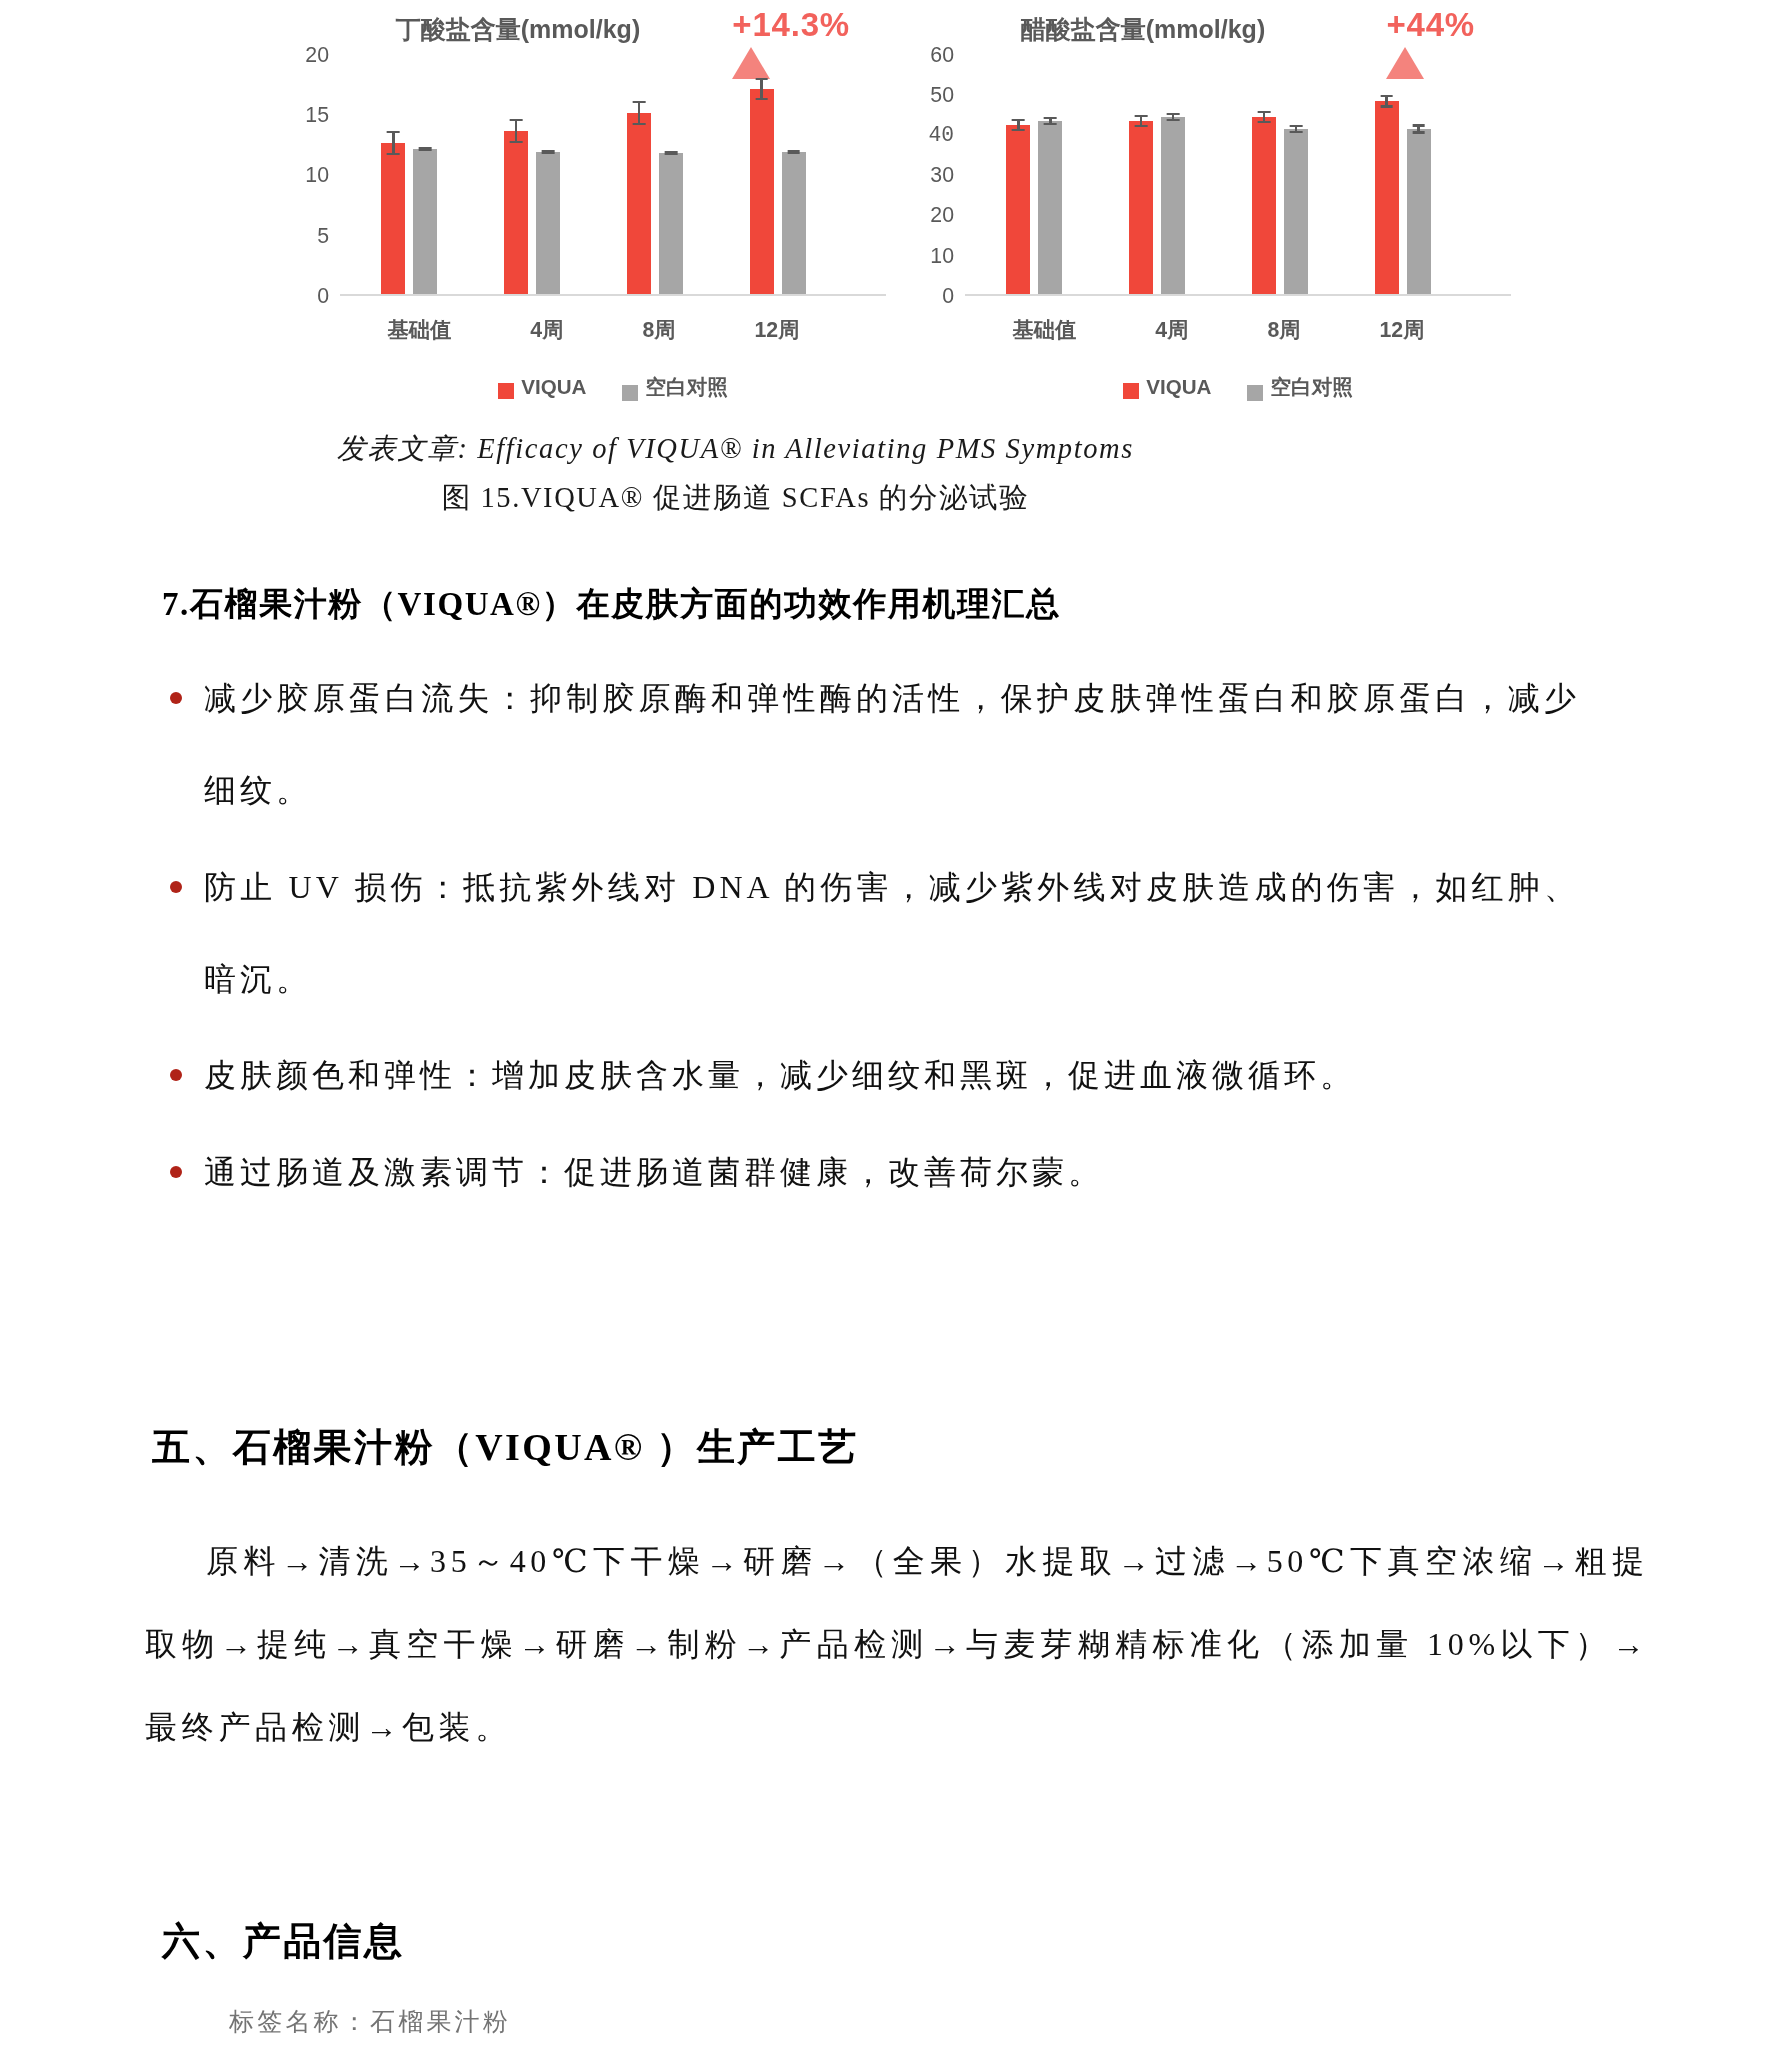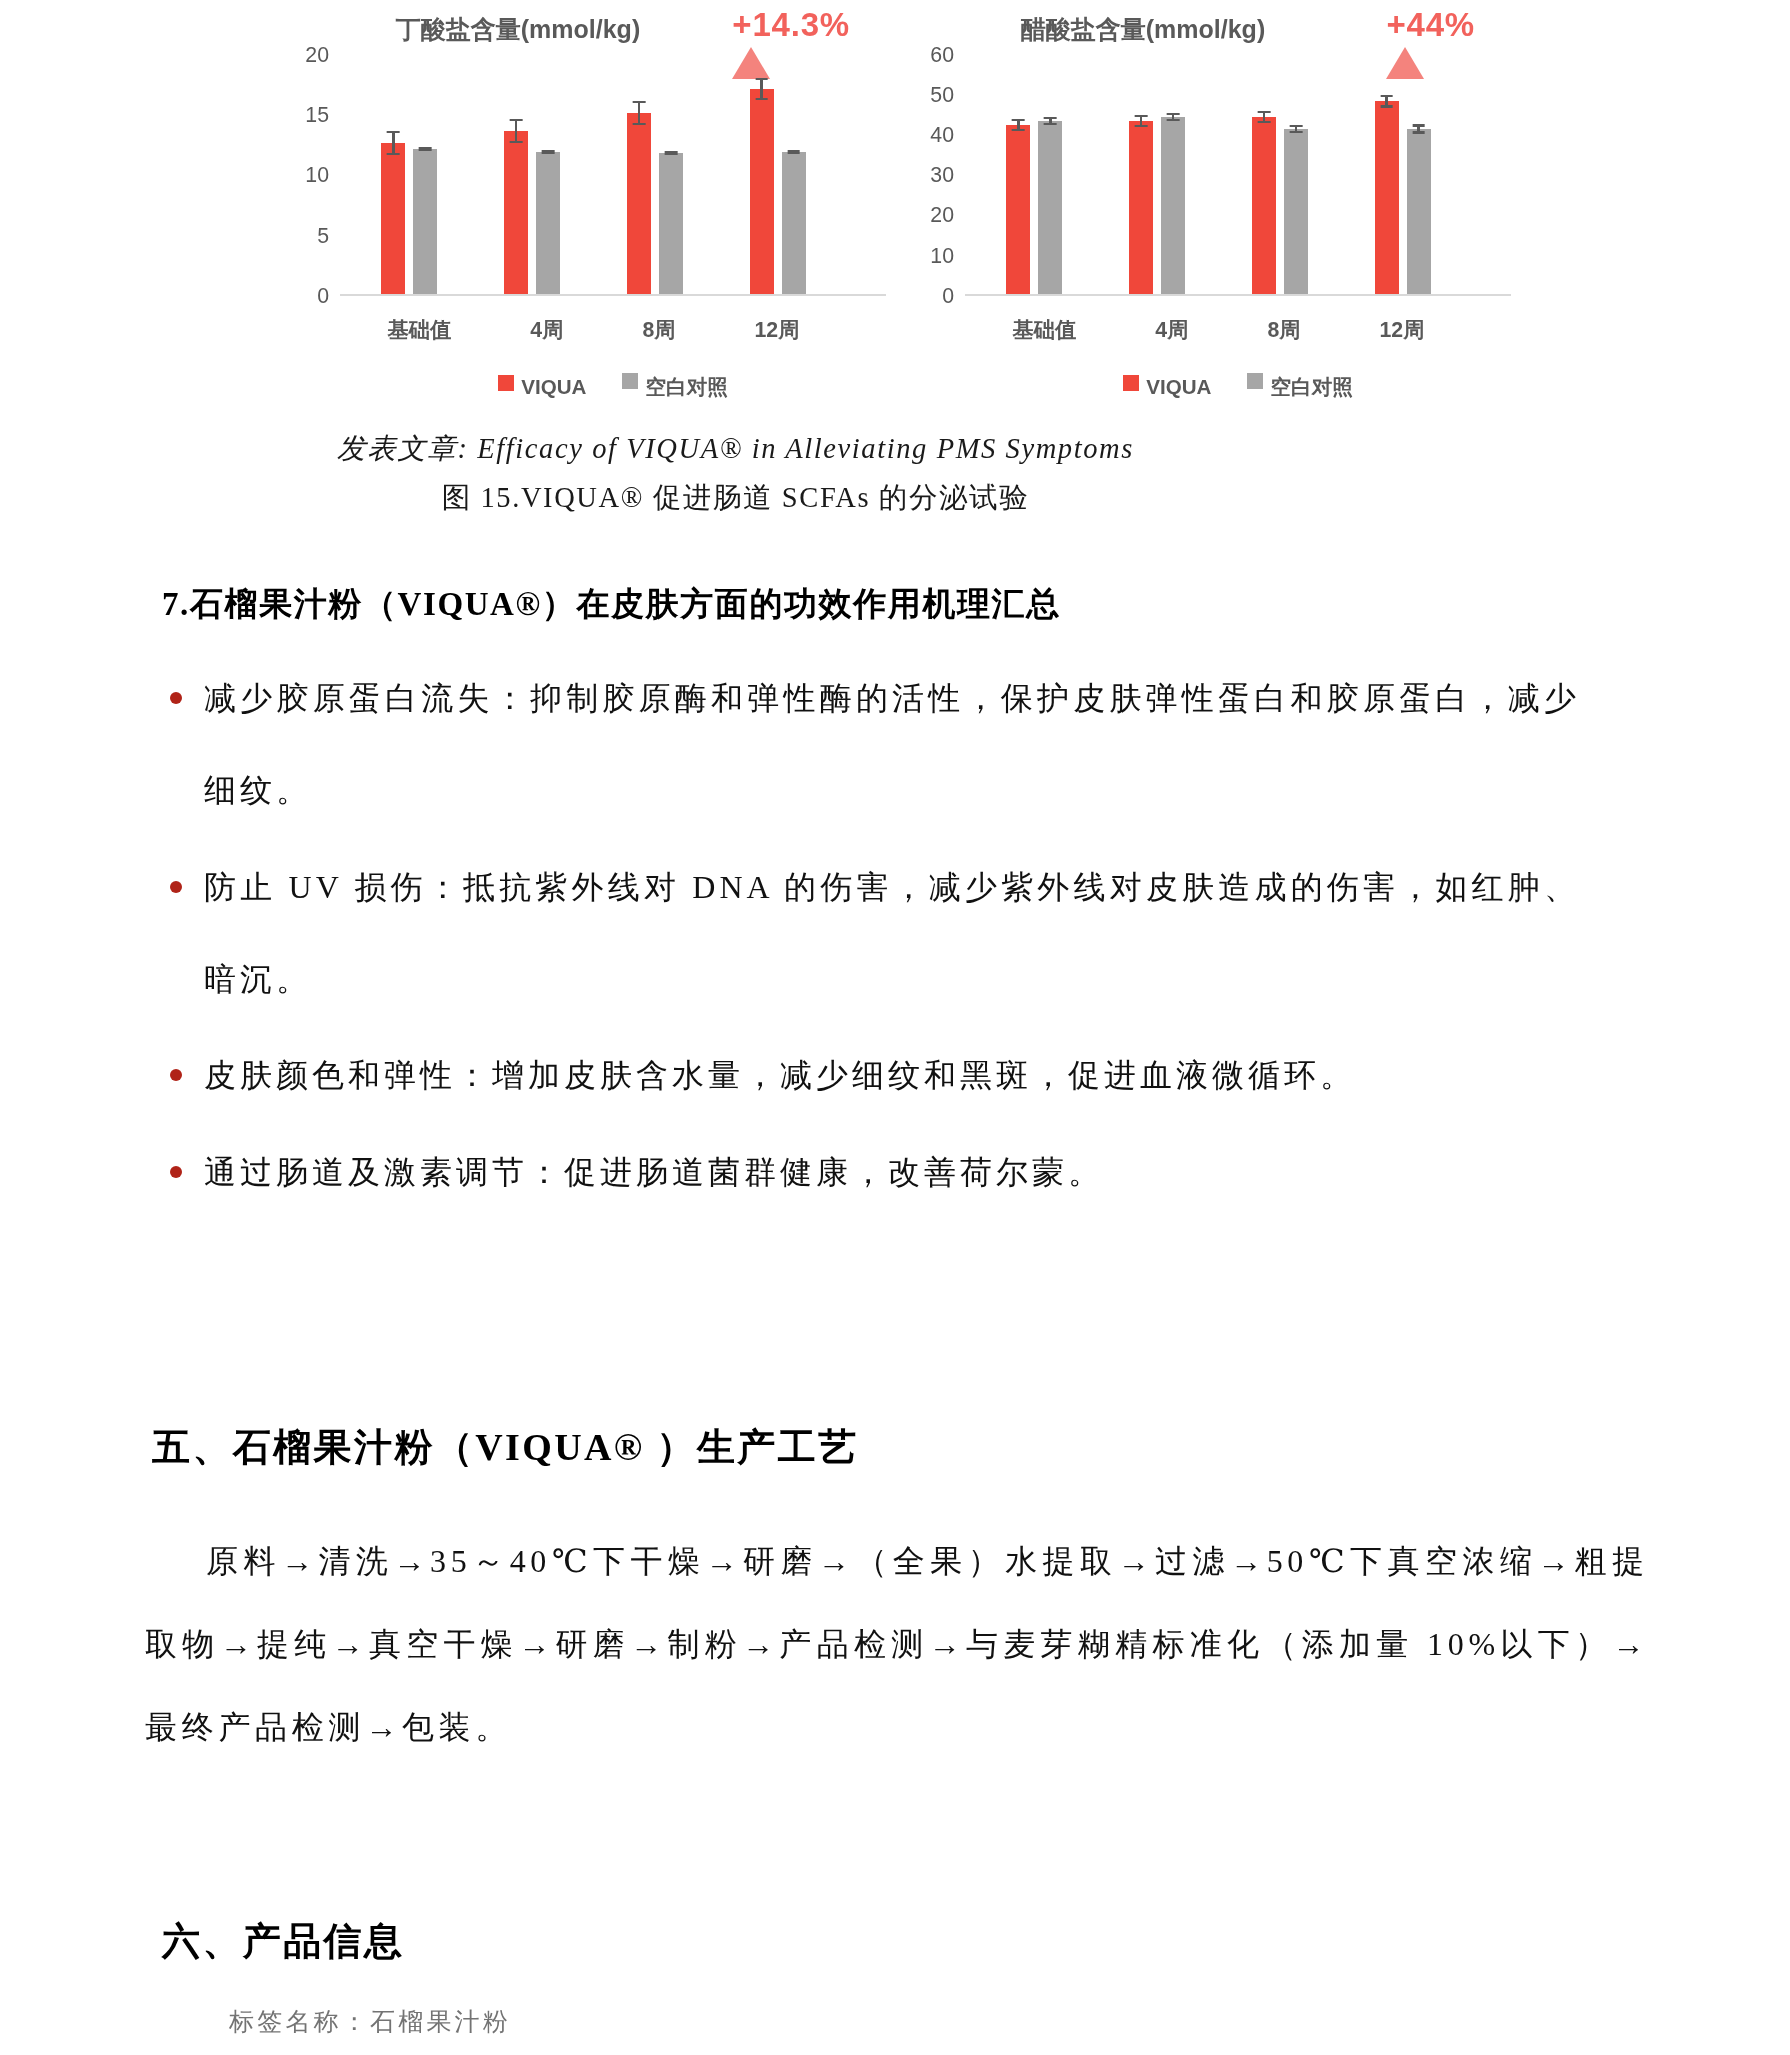--- a/index.html
+++ b/index.html
@@ -43,21 +43,21 @@
   .xlabels {
     display:flex; justify-content:space-around; box-sizing:border-box;
     padding:0 47px 0 8px; margin-left:63px; width:546px; margin-top:19px;
     font-size:21.3px; color:#595959; font-weight:600;
   }
   .legend {
     display:flex; justify-content:center; align-items:center; gap:36px;
     margin-left:63px; width:546px; margin-top:28.5px;
     font-size:20.6px; color:#595959; font-weight:600;
   }
-  .legend-item { display:flex; align-items:flex-start; gap:7.1px; }
+  .legend-item { display:flex; align-items:flex-end; gap:7.1px; }
   .swatch { width:16px; height:16px; display:inline-block; }
   .annotation {
     position:absolute; top:-49px; right:36px;
     display:flex; flex-direction:column; 
   }
   .annotation-text { font-size:33px; font-weight:700; color:var(--annotation-red,#f2625c); letter-spacing:0.8px; }
   .annotation-triangle {
     width:0; height:0; margin-top:3.2px;
     border-left:19px solid transparent; border-right:19px solid transparent;
     border-bottom:32px solid var(--triangle-red,#f4837d);
@@ -171,21 +171,21 @@
     </div>
 
     <div class="chart">
       <div class="chart-title">醋酸盐含量(mmol/kg)</div>
       <div class="plot-row">
         <div class="yaxis">
             <div class="ytick" style="bottom: -12px;">0</div>
             <div class="ytick" style="bottom: 28px;">10</div>
             <div class="ytick" style="bottom: 69px;">20</div>
             <div class="ytick" style="bottom: 109px;">30</div>
-            <div class="ytick" style="bottom: 149px;">40</div>
+            <div class="ytick" style="bottom: 149px; font-family: Liberation Mono, monospace;">40</div>
             <div class="ytick" style="bottom: 189px;">50</div>
             <div class="ytick" style="bottom: 229px;">60</div>
           </div>
         <div class="plot-area">
           <div class="annotation">
             <div class="annotation-text">+44%</div>
             <div class="annotation-triangle"></div>
           </div>
         <div class="bar-group">
               <div class="bar" style="height: 169px; background: rgb(240, 71, 58);">

